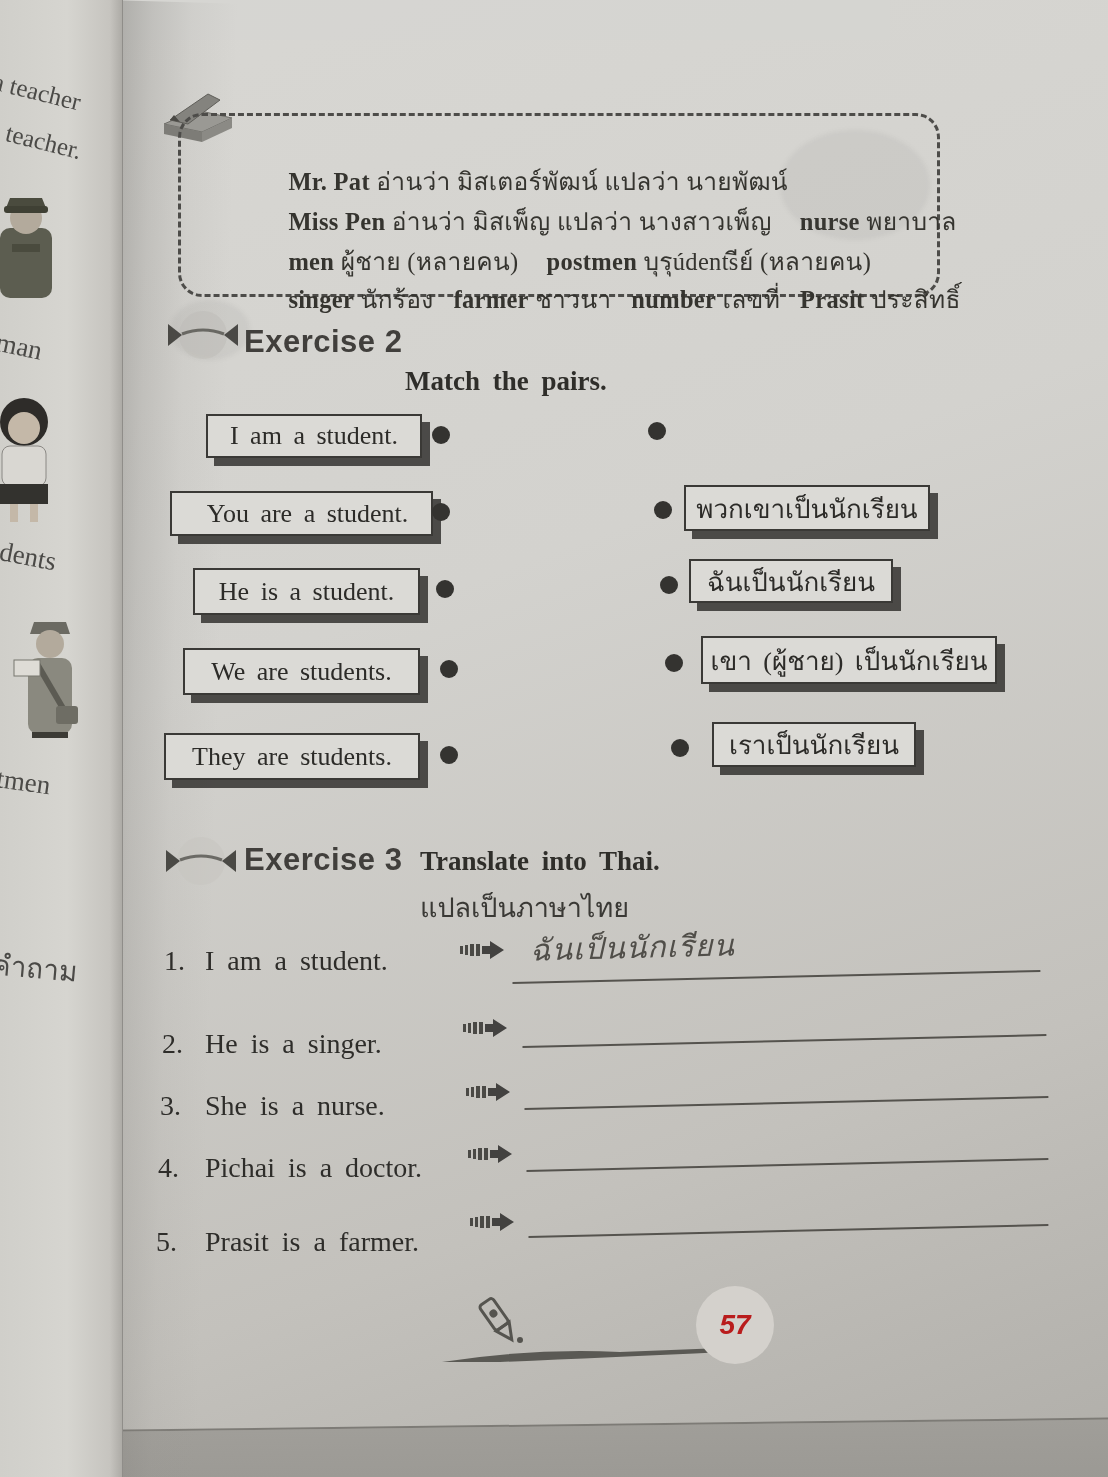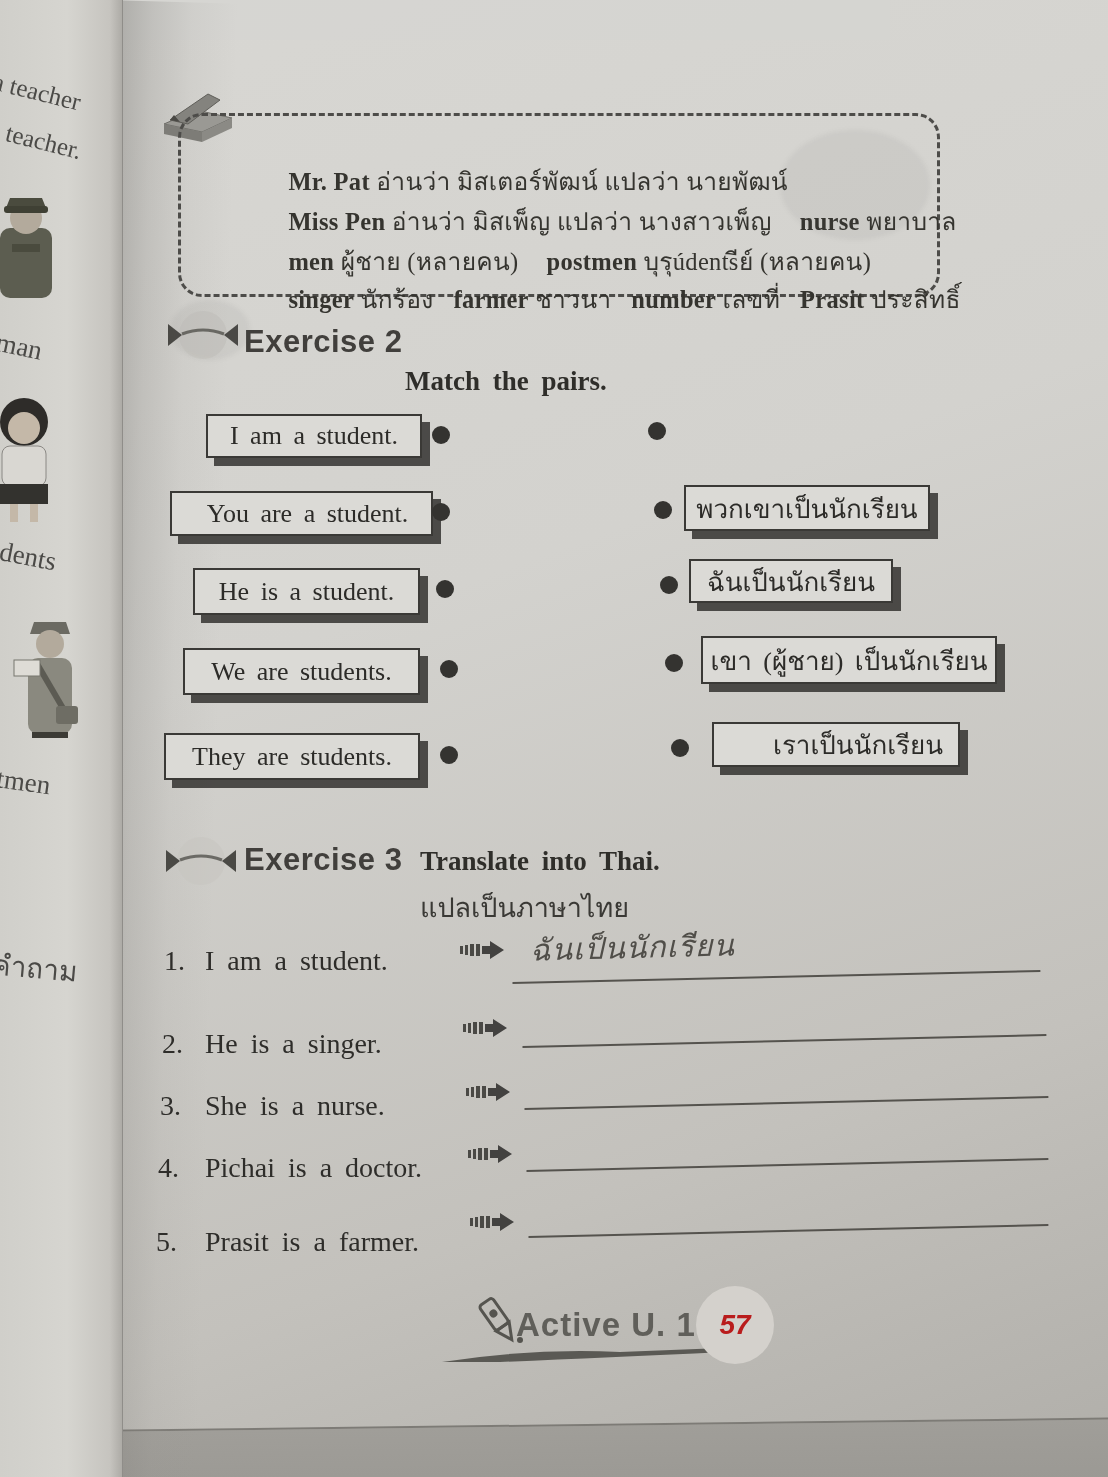--- a/index.html
+++ b/index.html
@@ -161,21 +161,21 @@
 
     <div class="dot" style="left:648px; top:422px;"></div>
     <div class="dot" style="left:654px; top:501px;"></div>
     <div class="dot" style="left:660px; top:576px;"></div>
     <div class="dot" style="left:665px; top:654px;"></div>
     <div class="dot" style="left:671px; top:739px;"></div>
 
     <div class="mbox" style="left:684px; top:485px; width:242px; height:42px;">พวกเขาเป็นนักเรียน</div>
     <div class="mbox" style="left:689px; top:559px; width:200px; height:40px;">ฉันเป็นนักเรียน</div>
     <div class="mbox" style="left:701px; top:636px; width:292px; height:44px;">เขา (ผู้ชาย) เป็นนักเรียน</div>
-    <div class="mbox" style="left:712px; top:722px; width:200px; height:41px;padding-left:44px;">เราเป็นนักเรียน</div>
+    <div class="mbox" style="left:712px; top:722px; width:200px; height:41px;">เราเป็นนักเรียน</div>
 
     <svg width="86" height="50" style="position:absolute; left:158px; top:836px;">
       <circle cx="43" cy="25" r="24" fill="#c7c5c0" opacity="0.55"></circle>
       <path d="M8 14 L22 25 L8 36 Z" fill="#4a4945"></path>
       <path d="M78 14 L64 25 L78 36 Z" fill="#4a4945"></path>
       <path d="M22 24 Q43 16 64 24" stroke="#6b6a65" stroke-width="3" fill="none"></path>
     </svg>
     <div class="ex-label" style="left:244px; top:842px;">Exercise 3</div>
     <div class="ex-title" style="left:420px; top:846px;">Translate into Thai.</div>
     <div class="ex-sub" style="left:420px; top:886px;">แปลเป็นภาษาไทย</div>
@@ -237,21 +237,20 @@
     <div class="t-line" style="left:528px; top:1192px; width:520px; height:38px;"></div>
 
     <svg width="52" height="56" style="position:absolute; left:472px; top:1292px;">
       <g transform="rotate(-35 26 28)">
         <rect x="18" y="6" width="16" height="30" rx="3" fill="none" stroke="#55544f" stroke-width="3"></rect>
         <path d="M18 36 L34 36 L26 52 Z" fill="none" stroke="#55544f" stroke-width="3"></path>
         <circle cx="26" cy="20" r="4" fill="#55544f"></circle>
       </g>
       <circle cx="48" cy="48" r="3" fill="#55544f"></circle>
     </svg>
-    <div class="brand" style="left:516px; top:1306px;">Active U. 1</div>
     <svg width="290" height="22" style="position:absolute; left:440px; top:1344px;">
       <path d="M2 18 Q90 4 180 8 L282 4 L284 8 Q160 14 60 18 Z" fill="#5a5954"></path>
     </svg>
     <div class="pagenum-circle" style="left:696px; top:1286px;">
       <span>57</span>
     </div>
 
   </div>
 </div>
 

